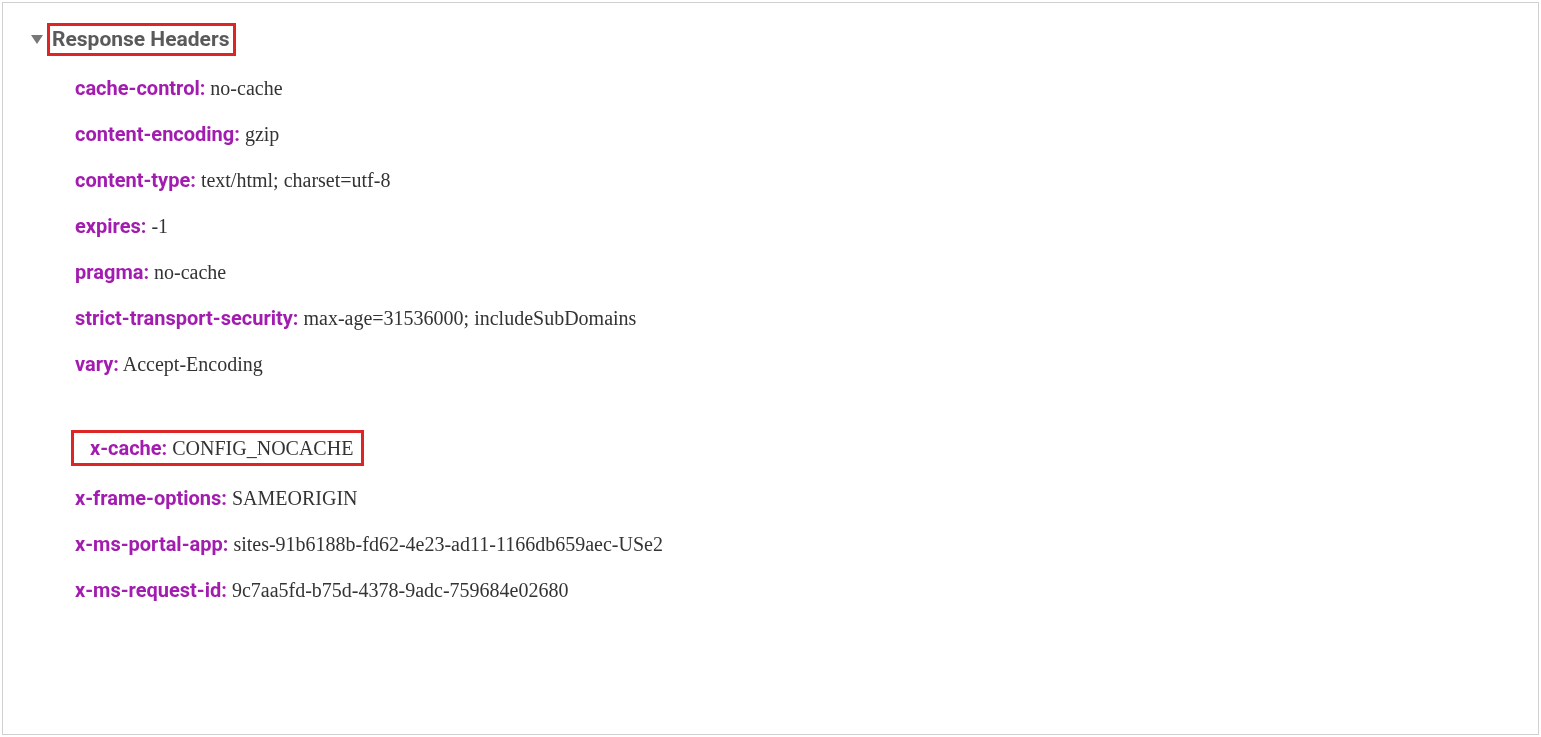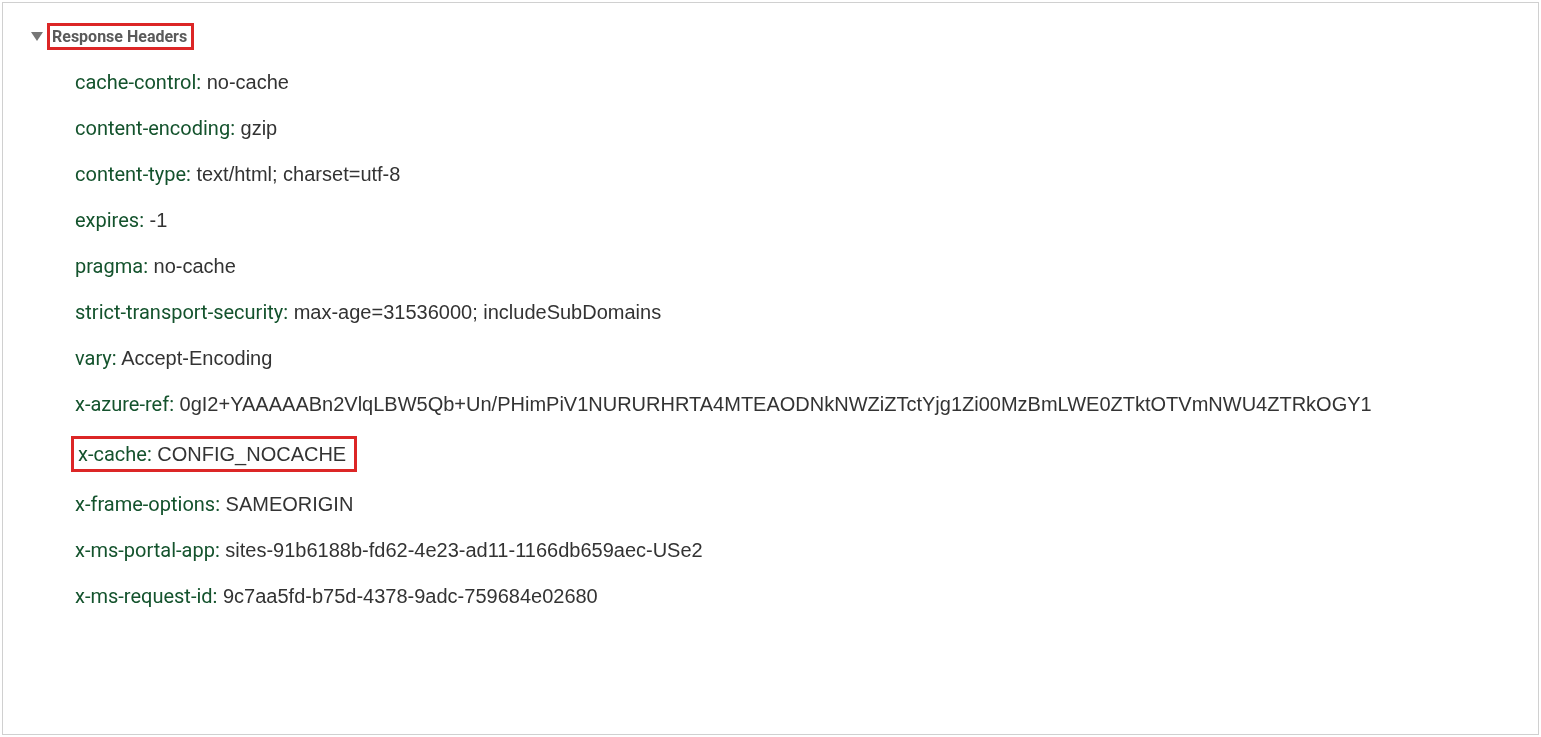--- a/index.html
+++ b/index.html
@@ -29,51 +29,52 @@
       width: 0;
       height: 0;
       border-left: 6px solid transparent;
       border-right: 6px solid transparent;
       border-top: 9px solid #777777;
       margin-right: 4px;
     }
     .section-title {
       font-weight: 700;
       color: #5a5a5a;
-      font-size: 16px;
+      font-size: 21px;
       line-height: 1.2;
       padding: 1px 4px 1px 2px;
     }
     .highlight-red {
       border: 3px solid #dc2626;
       display: inline-block;
     }
     .header-list {
       list-style: none;
       padding-left: 44px;
     }
     .header-row {
       margin-bottom: 18px;
       line-height: 1.4;
       white-space: nowrap;
     }
     .header-key {
-      font-weight: 400;
-      color: #14532d;
+      font-weight: 700;
+      color: #a21caf;
     }
     .header-value {
-      font-family: Liberation Sans, sans-serif;
+      font-family: Liberation Serif, serif;
       font-weight: 400;
       color: #333333;
       white-space: pre;
     }
     .row-boxed {
       display: inline-block;
-      padding: 1px 8px 1px 4px;
+      padding: 1px 8px 1px 16px;
       margin-left: -4px;
+      margin-top: 34px;
     }
   </style>
 </head>
 <body>
 
 <div class="panel">
 
   <div class="section-title-row">
     <span class="disclosure-triangle"></span>
     <span class="section-title highlight-red">Response Headers</span>
@@ -81,20 +82,19 @@
 
   <ul class="header-list" id="header-list">
 
   <li class="header-row"><span><span class="header-key">cache-control:</span><span class="header-value"> no-cache</span></span></li>
       <li class="header-row"><span><span class="header-key">content-encoding:</span><span class="header-value"> gzip</span></span></li>
       <li class="header-row"><span><span class="header-key">content-type:</span><span class="header-value"> text/html; charset=utf-8</span></span></li>
       <li class="header-row"><span><span class="header-key">expires:</span><span class="header-value"> -1</span></span></li>
       <li class="header-row"><span><span class="header-key">pragma:</span><span class="header-value"> no-cache</span></span></li>
       <li class="header-row"><span><span class="header-key">strict-transport-security:</span><span class="header-value"> max-age=31536000; includeSubDomains</span></span></li>
       <li class="header-row"><span><span class="header-key">vary:</span><span class="header-value"> Accept-Encoding</span></span></li>
-      <li class="header-row"><span><span class="header-key">x-azure-ref:</span><span class="header-value"> 0gI2+YAAAAABn2VlqLBW5Qb+Un/PHimPiV1NURURHRTA4MTEAODNkNWZiZTctYjg1Zi00MzBmLWE0ZTktOTVmNWU4ZTRkOGY1</span></span></li>
       <li class="header-row"><span class="row-boxed highlight-red"><span class="header-key">x-cache:</span><span class="header-value"> CONFIG_NOCACHE</span></span></li>
       <li class="header-row"><span><span class="header-key">x-frame-options:</span><span class="header-value"> SAMEORIGIN</span></span></li>
       <li class="header-row"><span><span class="header-key">x-ms-portal-app:</span><span class="header-value"> sites-91b6188b-fd62-4e23-ad11-1166db659aec-USe2</span></span></li>
       <li class="header-row"><span><span class="header-key">x-ms-request-id:</span><span class="header-value"> 9c7aa5fd-b75d-4378-9adc-759684e02680</span></span></li>
     </ul>
 
 </div>
 
 </body></html>

